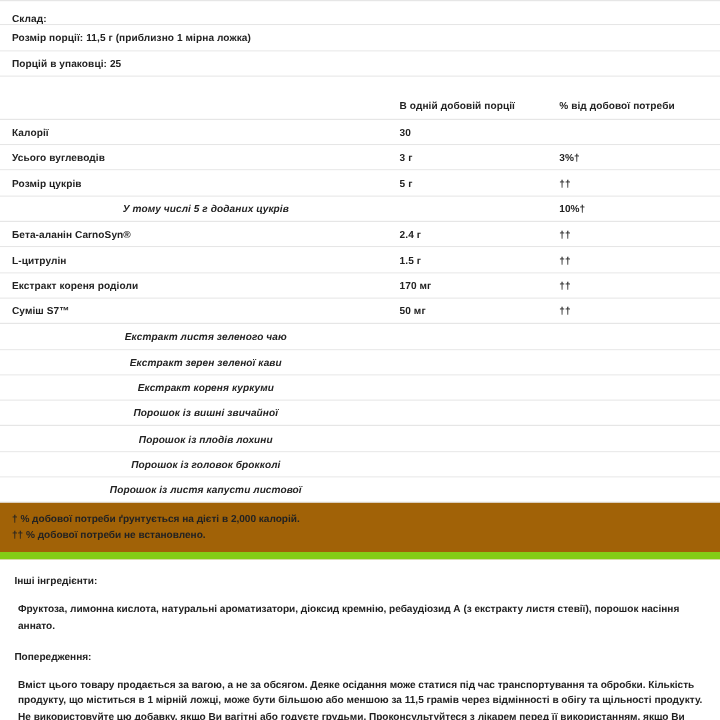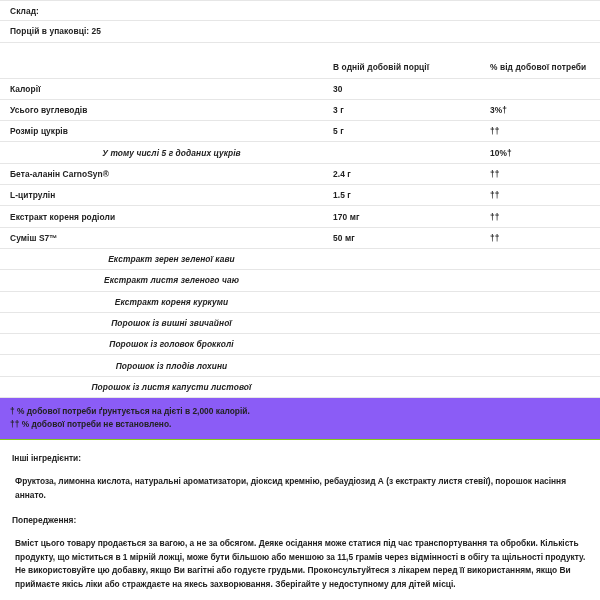--- a/index.html
+++ b/index.html
@@ -30,38 +30,38 @@
     padding: 0 10px;
     height: 21.3px;
     font-size: 8.4px;
     font-weight: bold;
     letter-spacing: 0.01em;
     color: #222222;
     background: #ffffff;
   }
   .row.first {
     border-top: 1px solid #e6e6e6;
+    align-items: flex-end;
   }
   .row .c-name {
     width: 323px;
     flex: 0 0 323px;
     white-space: nowrap;
     overflow: hidden;
   }
   .row .c-amount {
     width: 133px;
     flex: 0 0 133px;
     white-space: nowrap;
     overflow: hidden;
   }
   .row .c-dv {
     flex: 1 1 auto;
     white-space: nowrap;
     overflow: hidden;
-    margin-left: 24px;
   }
 
   
   .row.head {
     height: 22px;
   }
 
   
   .row .c-full {
     flex: 1 1 auto;
@@ -79,22 +79,22 @@
   
   .row.spacer {
     height: 14px;
     border-bottom: none;
   }
 
   
   .footnotes {
     box-sizing: border-box;
     padding: 7px 10px 8px 10px;
-    border-bottom: 1px solid #84cc16;
-    background: #8b5cf6;
+    border-bottom: 6px solid #84cc16;
+    background: #a16207;
   }
   .footnotes .fn-line {
     font-size: 8.4px;
     font-weight: bold;
     line-height: 13px;
     color: #222222;
     white-space: nowrap;
   }
 
   
@@ -125,20 +125,23 @@
 </style>
 </head>
 <body>
 
 <div class="label-panel">
 
   <div class="row first">
     <div class="c-full">Склад:</div>
   </div>
 
+  <div class="row">
+    <div class="c-full">Розмір порції: 11,5 г (приблизно 1 мірна ложка)</div>
+  </div>
 
   <div class="row">
     <div class="c-full">Порцій в упаковці: 25</div>
   </div>
 
   <div class="row spacer"></div>
 
   <div class="row head">
     <div class="c-name"></div>
     <div class="c-amount">В одній добовій порції</div>
@@ -180,46 +183,46 @@
         <div class="c-name">Екстракт кореня родіоли</div>
         <div class="c-amount">170 мг</div>
         <div class="c-dv">††</div>
       </div>
       <div class="row">
         <div class="c-name">Суміш S7™</div>
         <div class="c-amount">50 мг</div>
         <div class="c-dv">††</div>
       </div>
       <div class="row italic">
+        <div class="c-name">Екстракт листя зеленого чаю</div>
+        <div class="c-amount"></div>
+        <div class="c-dv"></div>
+      </div>
+      <div class="row italic">
         <div class="c-name">Екстракт зерен зеленої кави</div>
         <div class="c-amount"></div>
         <div class="c-dv"></div>
       </div>
       <div class="row italic">
-        <div class="c-name">Екстракт листя зеленого чаю</div>
-        <div class="c-amount"></div>
-        <div class="c-dv"></div>
-      </div>
-      <div class="row italic">
         <div class="c-name">Екстракт кореня куркуми</div>
         <div class="c-amount"></div>
         <div class="c-dv"></div>
       </div>
       <div class="row italic">
         <div class="c-name">Порошок із вишні звичайної</div>
         <div class="c-amount"></div>
         <div class="c-dv"></div>
       </div>
       <div class="row italic">
+        <div class="c-name">Порошок із плодів лохини</div>
+        <div class="c-amount"></div>
+        <div class="c-dv"></div>
+      </div>
+      <div class="row italic">
         <div class="c-name">Порошок із головок брокколі</div>
-        <div class="c-amount"></div>
-        <div class="c-dv"></div>
-      </div>
-      <div class="row italic">
-        <div class="c-name">Порошок із плодів лохини</div>
         <div class="c-amount"></div>
         <div class="c-dv"></div>
       </div>
       <div class="row italic">
         <div class="c-name">Порошок із листя капусти листової</div>
         <div class="c-amount"></div>
         <div class="c-dv"></div>
       </div>
     </div>
 

